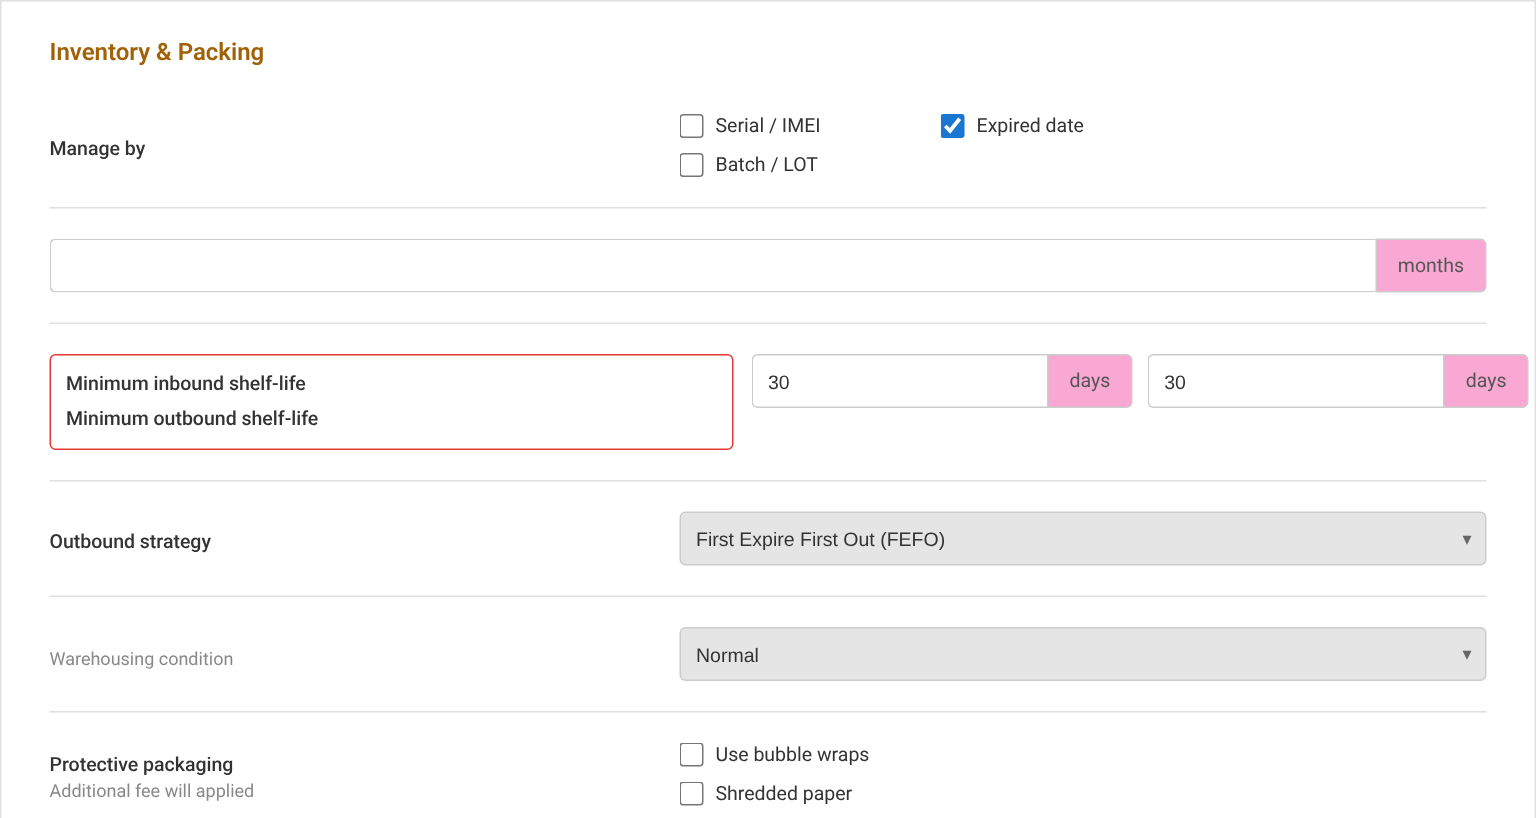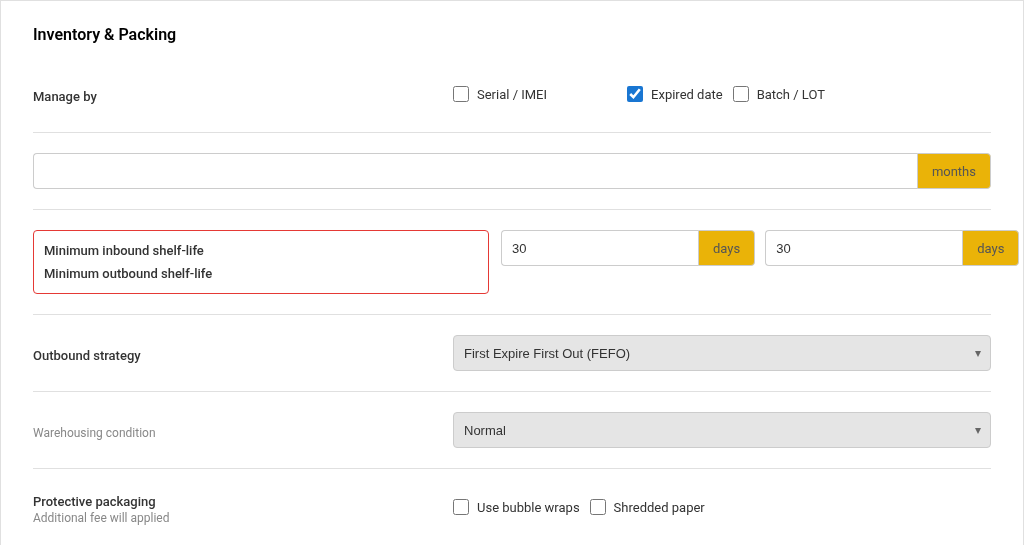--- a/index.html
+++ b/index.html
@@ -12,21 +12,21 @@
     .container {
       width: 1024px;
       min-height: 545px;
       background: #fff;
       padding: 24px 32px;
       border: 1px solid #e0e0e0;
     }
     .section-title {
       font-size: 16px;
       font-weight: 600;
-      color: #000000;
+      color: #a16207;
       margin-bottom: 24px;
       padding-bottom: 8px;
     }
     .form-row {
       display: flex;
       align-items: center;
       margin-bottom: 20px;
       min-height: 36px;
     }
     .label-col {
@@ -45,21 +45,21 @@
       margin-top: 2px;
     }
     .field-col {
       flex: 1;
       display: flex;
       align-items: flex-start;
       gap: 12px;
     }
     .checkbox-group {
       display: flex;
-      flex-direction: row;
+      flex-direction: column;
       gap: 10px;
     }
     .checkbox-item {
       display: flex;
       align-items: center;
       gap: 8px;
       font-size: 13px;
       color: #333;
     }
     .checkbox-item input[type="checkbox"] {
@@ -86,21 +86,21 @@
       border-right: none;
       border-radius: 4px 0 0 4px;
       padding: 0 10px;
       font-size: 13px;
       outline: none;
       color: #333;
     }
     .unit-badge {
       height: 36px;
       padding: 0 14px;
-      background: #eab308;
+      background: #f9a8d4;
       border: 1px solid #ccc;
       border-radius: 0 4px 4px 0;
       display: flex;
       align-items: center;
       font-size: 13px;
       color: #555;
       white-space: nowrap;
     }
     .select-wrapper {
       position: relative;

